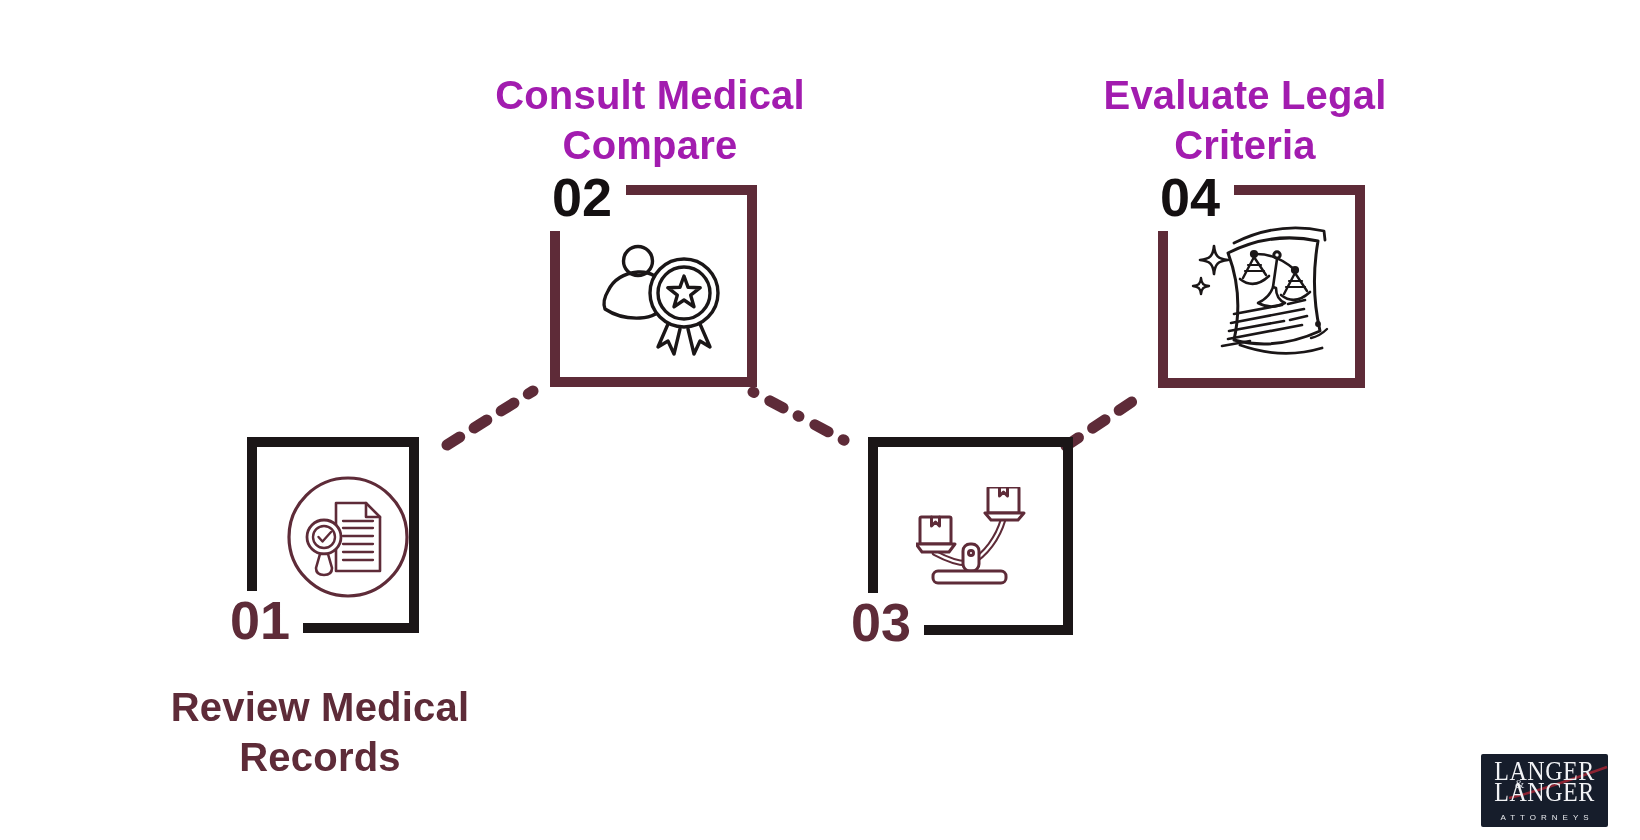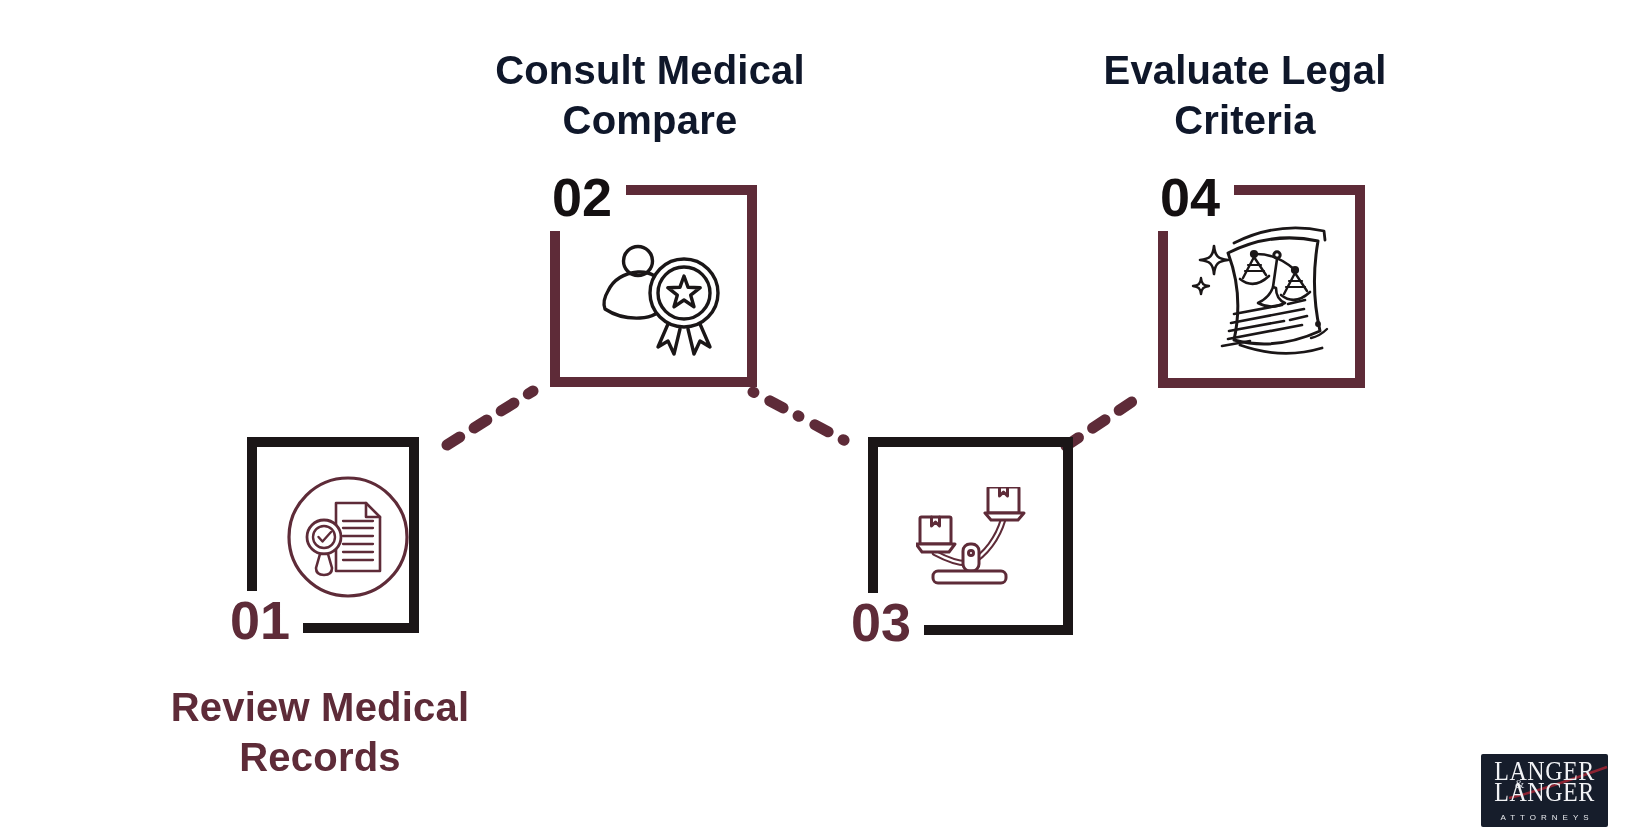--- a/index.html
+++ b/index.html
@@ -5,21 +5,21 @@
   html,body{margin:0;padding:0;background:#fff;}
   .canvas{
     position:relative;width:1640px;height:840px;background:#ffffff;overflow:hidden;
     font-family:"Liberation Sans", sans-serif;
     --maroon:#5e2b38; --ink:#1b1617; --logo_bg:#161d2b; --logo_red:#8d2332;
   }
   .connectors{position:absolute;left:0;top:0;width:1640px;height:840px;pointer-events:none;}
 
   .step-label{position:absolute;width:420px;text-align:center;font-weight:700;
     font-size:40px;line-height:50px;letter-spacing:.2px;}
-  .step-label.dark{color:#0f172a;}
+  .step-label.dark{color:#a21caf;margin-top:25px;}
   .step-label.maroon{color:var(--maroon);}
 
   .box{position:absolute;margin-left:10px;}
   .seg{position:absolute;background:var(--bc);}
   .seg.top{top:0;height:10px;left:0;right:0;}
   .seg.right{top:0;bottom:0;right:0;width:10px;}
   .seg.bottom{bottom:0;height:10px;left:0;right:0;}
   .seg.left{top:0;bottom:0;left:0;width:10px;}
   .box.ink{--bc:#1b1617;}
   .box.mar{--bc:var(--maroon);}

